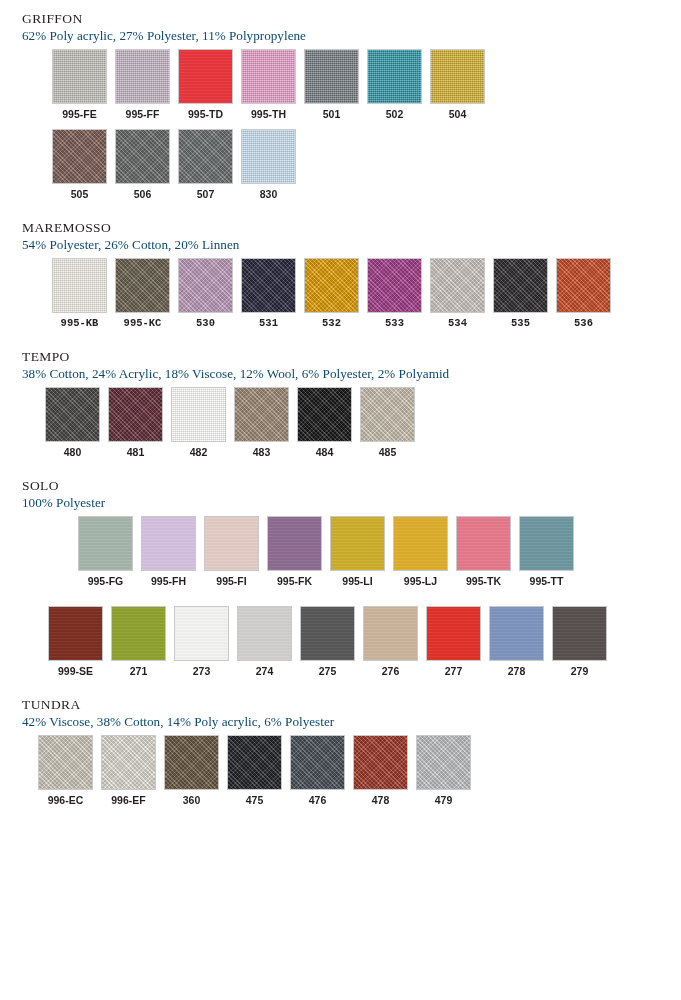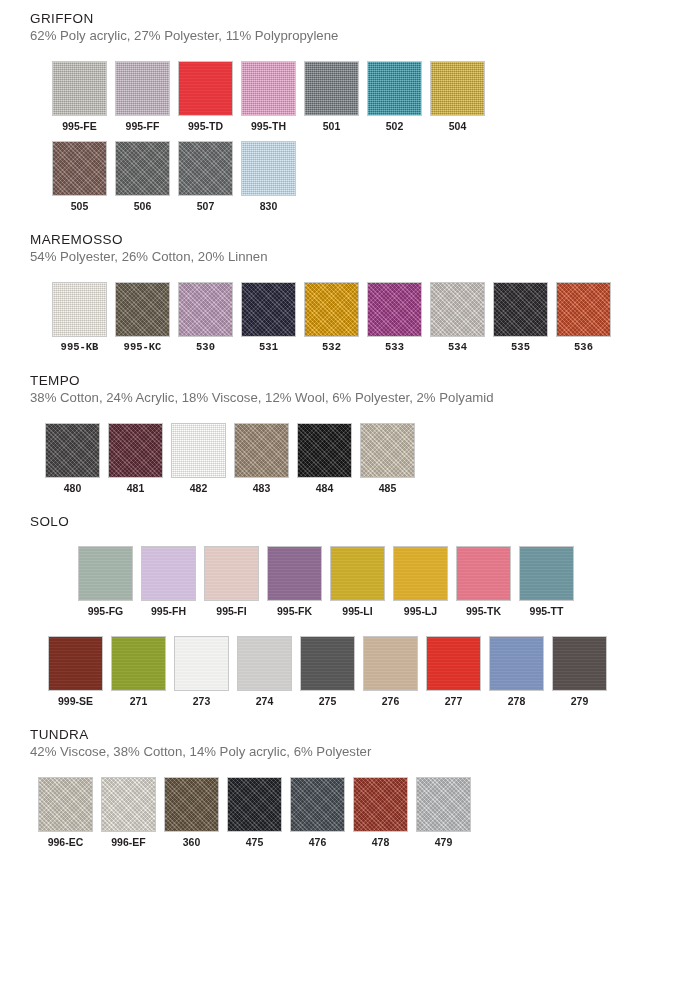--- a/index.html
+++ b/index.html
@@ -20,40 +20,41 @@
     height: 1000px;
     box-sizing: border-box;
     padding: 10px 0 0 0;
   }
 
   .collection {
     position: relative;
   }
 
   .coll-head {
-    padding-left: 30px;
+    padding-left: 22px;
+    font-family: Liberation Serif, serif;
   }
   .coll-title {
     font-size: 13.5px;
     letter-spacing: 0.4px;
     line-height: 17px;
     color: #231f20;
     font-weight: 400;
     white-space: nowrap;
   }
   .coll-comp {
     font-size: 13.2px;
     line-height: 18px;
-    color: #737373;
+    color: #0c4a6e;
     font-weight: 400;
     white-space: nowrap;
   }
 
   .swatch-rows {
-    margin-top: 16px;
+    margin-top: 4px;
   }
   .swatch-row {
     display: flex;
     flex-direction: row;
     align-items: flex-start;
   }
   .swatch-row + .swatch-row {
     margin-top: 8px;
   }
 
@@ -244,20 +245,21 @@
             <div class="swatch-cell">
               <div class="swatch-chip tex-coarse" style="background: rgb(210, 201, 184);"></div>
               <div class="swatch-label">485</div>
             </div>
           </div>
         </div>
       </div>
       <div class="collection" style="margin-top: 18px;">
         <div class="coll-head">
           <div class="coll-title">SOLO</div>
+          <div class="coll-comp">100% Polyester</div>
         </div>
         <div class="swatch-rows" style="padding-left: 78px;">
           <div class="swatch-row">
             <div class="swatch-cell">
               <div class="swatch-chip tex-flat" style="background: rgb(166, 181, 172);"></div>
               <div class="swatch-label">995-FG</div>
             </div>
             <div class="swatch-cell">
               <div class="swatch-chip tex-flat" style="background: rgb(212, 192, 223);"></div>
               <div class="swatch-label">995-FH</div>

